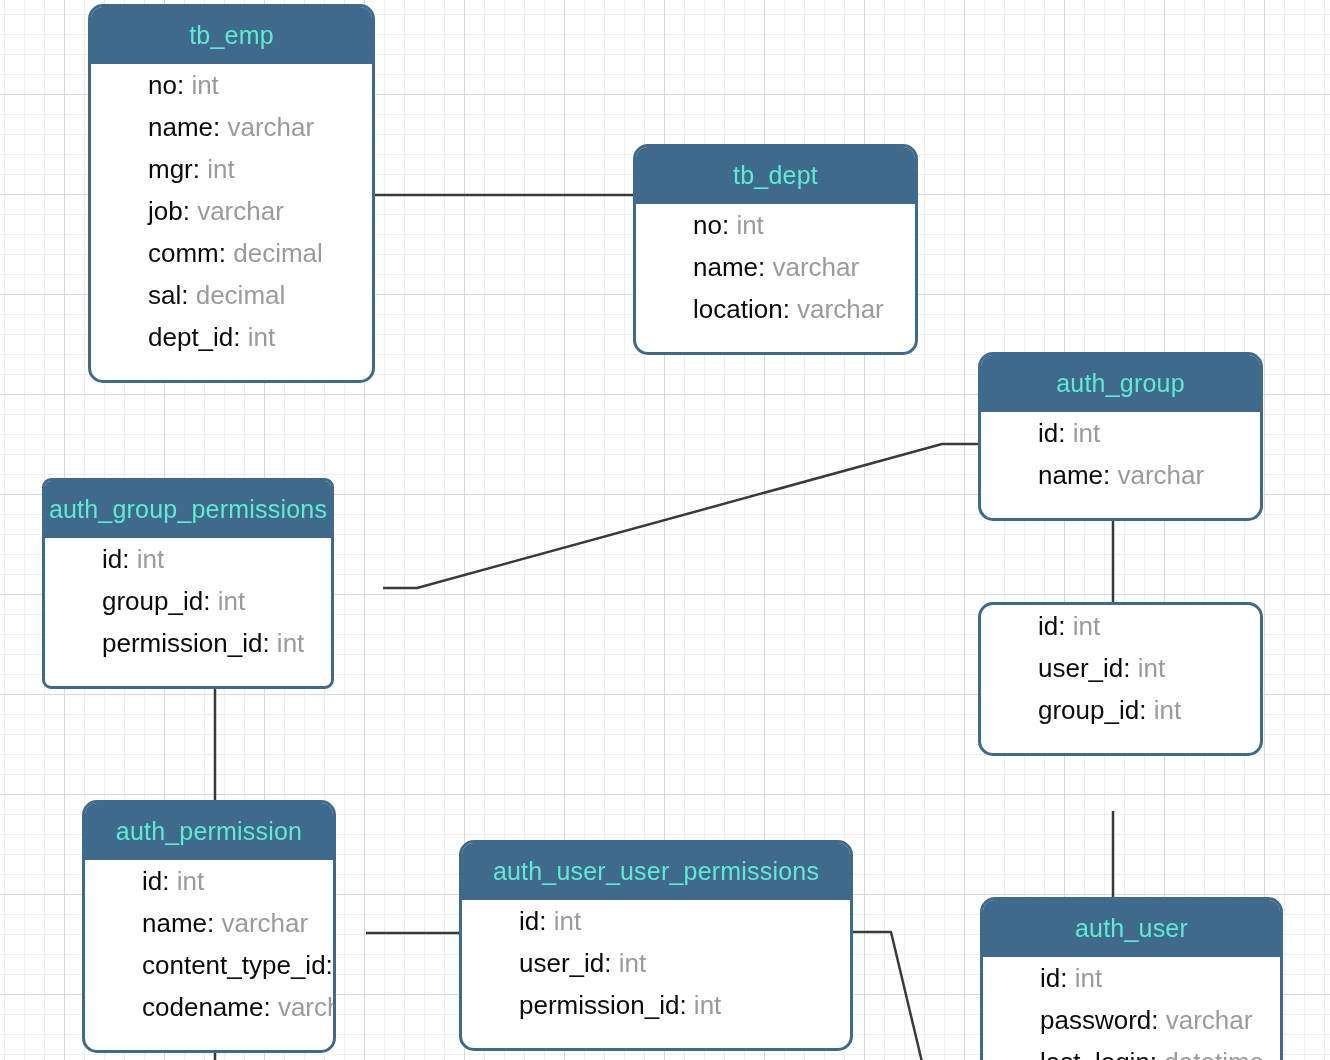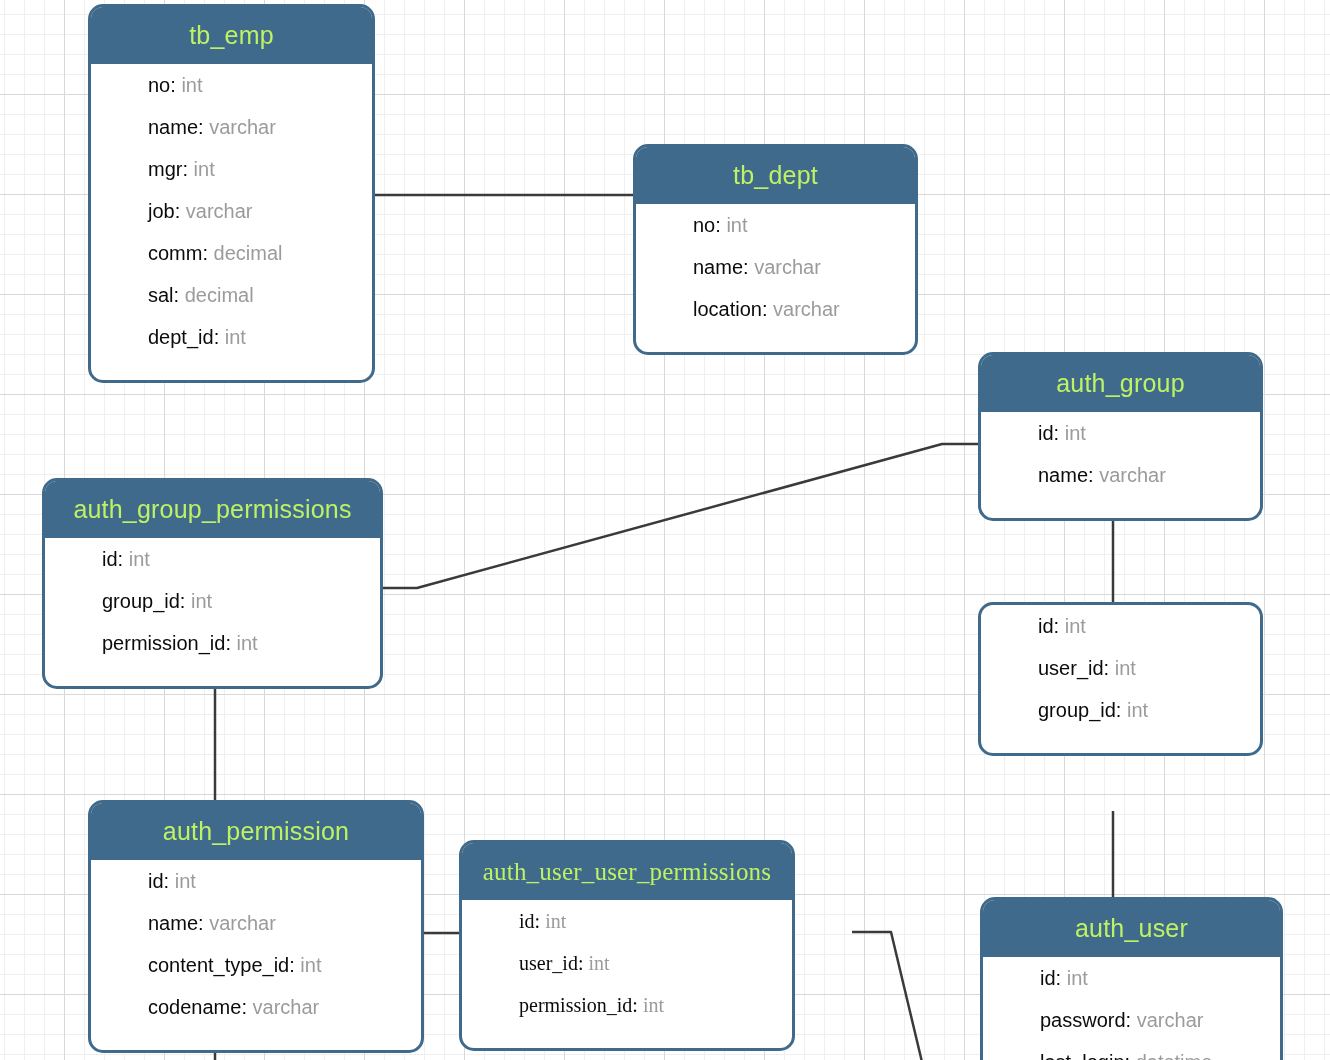--- a/index.html
+++ b/index.html
@@ -39,34 +39,34 @@
     box-sizing: border-box;
     background: #ffffff;
     border: 3px solid #3f6a8b;
     border-radius: 15px;
     overflow: hidden;
     z-index: 2;
   }
   .entity-header {
     height: 57px;
     background: #3f6a8b;
-    color: #bef264;
+    color: #5eead4;
     display: flex;
     align-items: center;
     justify-content: center;
     font-size: 25px;
     letter-spacing: 0.2px;
     cursor: move;
   }
   .entity-body {
     padding: 0 10px 22px 57px;
   }
   .field-row {
     line-height: 42px;
-    font-size: 20px;
+    font-size: 26px;
     white-space: nowrap;
   }
   .fname, .colon {
     color: #0b0b0b;
   }
   .ftype {
     color: #9b9b9b;
   }
 </style>
 </head>
@@ -110,49 +110,49 @@
       </div>
       <div class="entity" style="left: 978px; top: 352px; width: 285px;">
         <div class="entity-header">
           <span>auth_group</span>
         </div>
         <div class="entity-body">
           <div class="field-row"><span class="fname">id</span><span class="colon">: </span><span class="ftype">int</span></div>
           <div class="field-row"><span class="fname">name</span><span class="colon">: </span><span class="ftype">varchar</span></div>
         </div>
       </div>
-      <div class="entity" style="left: 42px; top: 478px; width: 341px;">
+      <div class="entity" style="left: 42px; top: 478px; width: 292px; border-radius: 9px;">
         <div class="entity-header">
           <span>auth_group_permissions</span>
         </div>
         <div class="entity-body">
           <div class="field-row"><span class="fname">id</span><span class="colon">: </span><span class="ftype">int</span></div>
           <div class="field-row"><span class="fname">group_id</span><span class="colon">: </span><span class="ftype">int</span></div>
           <div class="field-row"><span class="fname">permission_id</span><span class="colon">: </span><span class="ftype">int</span></div>
         </div>
       </div>
       <div class="entity" style="left: 978px; top: 602px; width: 285px;">
         <div class="entity-body">
           <div class="field-row"><span class="fname">id</span><span class="colon">: </span><span class="ftype">int</span></div>
           <div class="field-row"><span class="fname">user_id</span><span class="colon">: </span><span class="ftype">int</span></div>
           <div class="field-row"><span class="fname">group_id</span><span class="colon">: </span><span class="ftype">int</span></div>
         </div>
       </div>
-      <div class="entity" style="left: 82px; top: 800px; width: 336px; margin-left: 6px;">
+      <div class="entity" style="left: 82px; top: 800px; width: 254px;">
         <div class="entity-header">
           <span>auth_permission</span>
         </div>
         <div class="entity-body">
           <div class="field-row"><span class="fname">id</span><span class="colon">: </span><span class="ftype">int</span></div>
           <div class="field-row"><span class="fname">name</span><span class="colon">: </span><span class="ftype">varchar</span></div>
           <div class="field-row"><span class="fname">content_type_id</span><span class="colon">: </span><span class="ftype">int</span></div>
           <div class="field-row"><span class="fname">codename</span><span class="colon">: </span><span class="ftype">varchar</span></div>
         </div>
       </div>
-      <div class="entity" style="left: 459px; top: 840px; width: 336px; font-family: Liberation Serif, serif;">
+      <div class="entity" style="left: 459px; top: 840px; width: 394px;">
         <div class="entity-header">
           <span>auth_user_user_permissions</span>
         </div>
         <div class="entity-body">
           <div class="field-row"><span class="fname">id</span><span class="colon">: </span><span class="ftype">int</span></div>
           <div class="field-row"><span class="fname">user_id</span><span class="colon">: </span><span class="ftype">int</span></div>
           <div class="field-row"><span class="fname">permission_id</span><span class="colon">: </span><span class="ftype">int</span></div>
         </div>
       </div>
       <div class="entity" style="left: 980px; top: 897px; width: 303px;">

